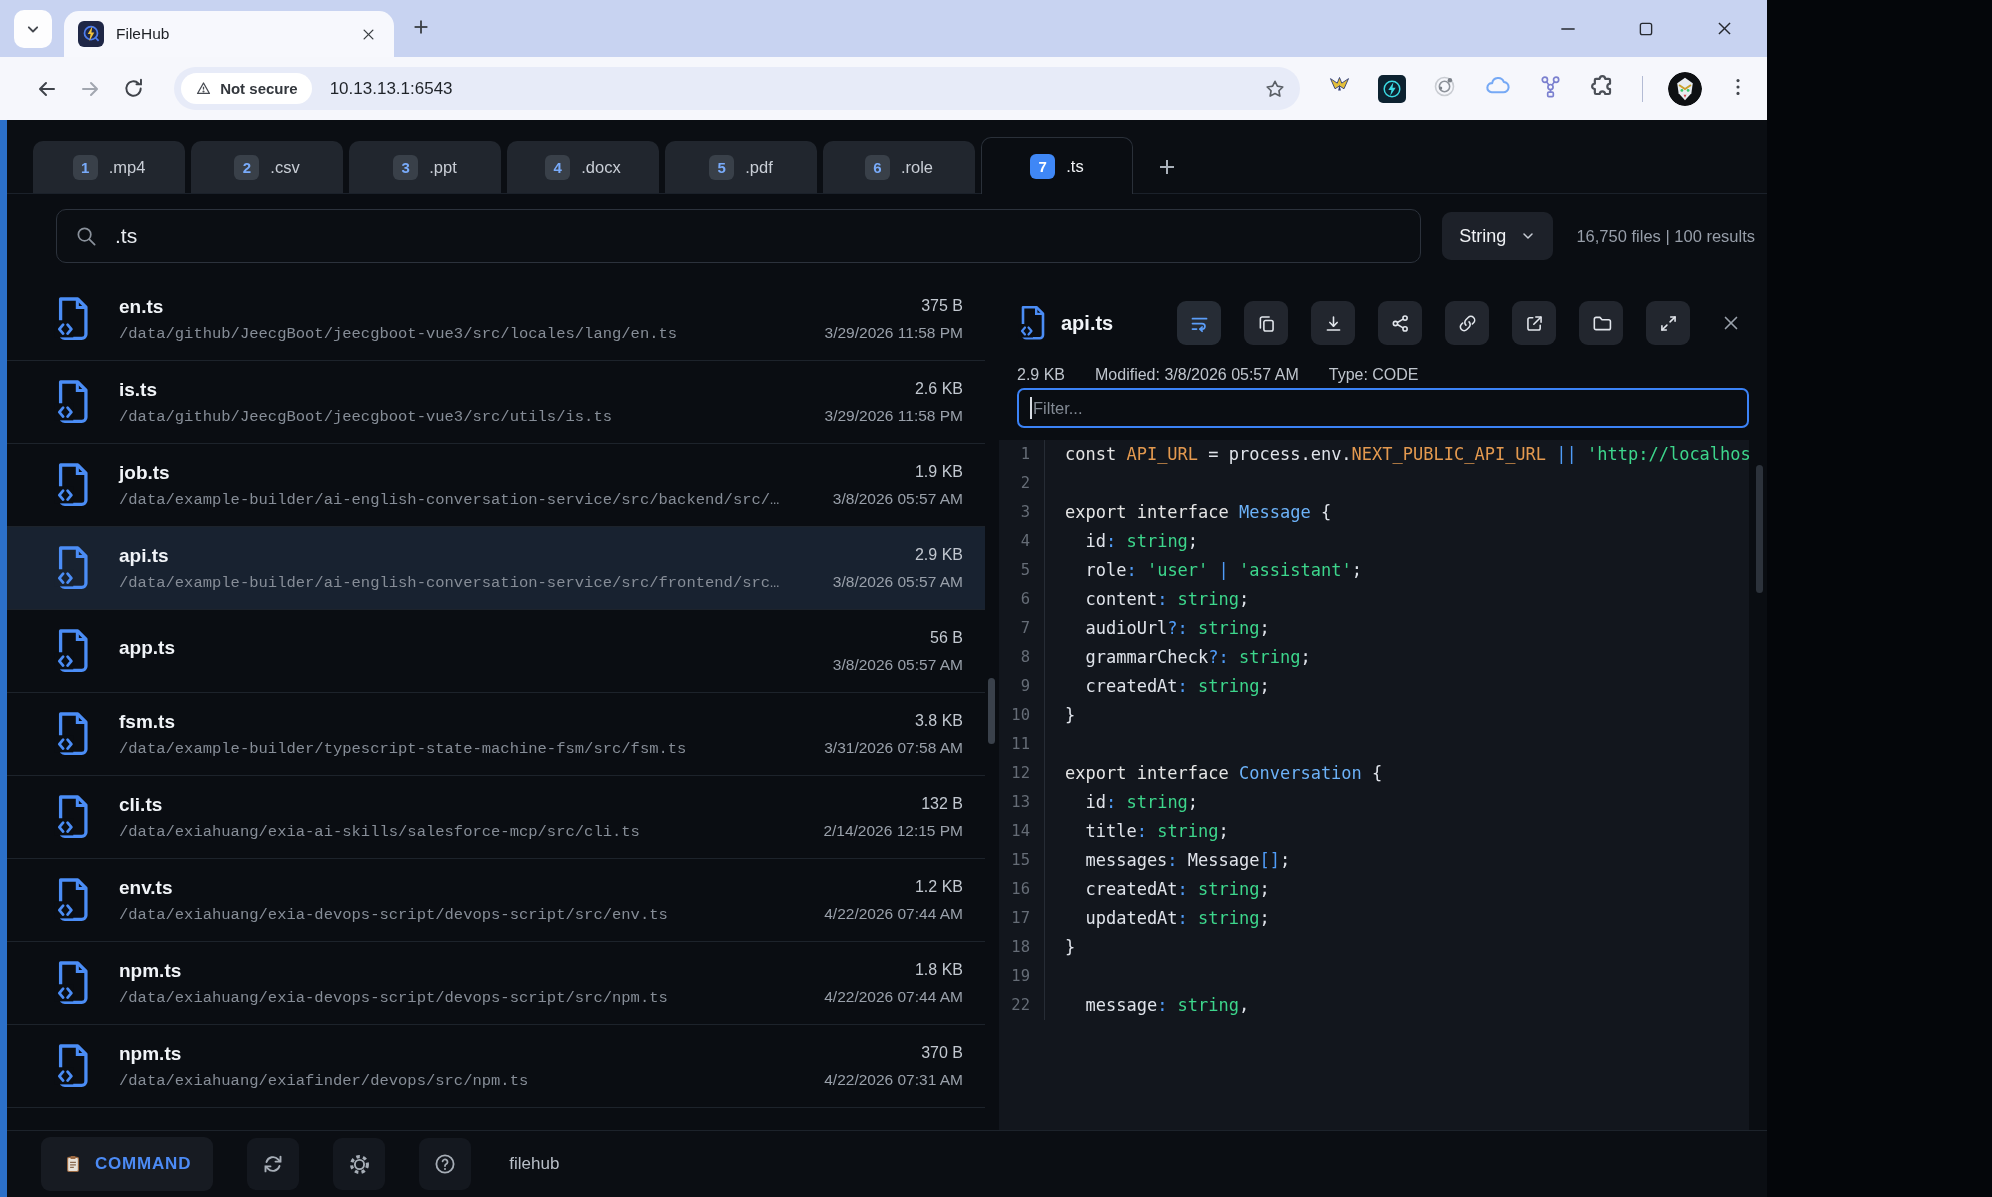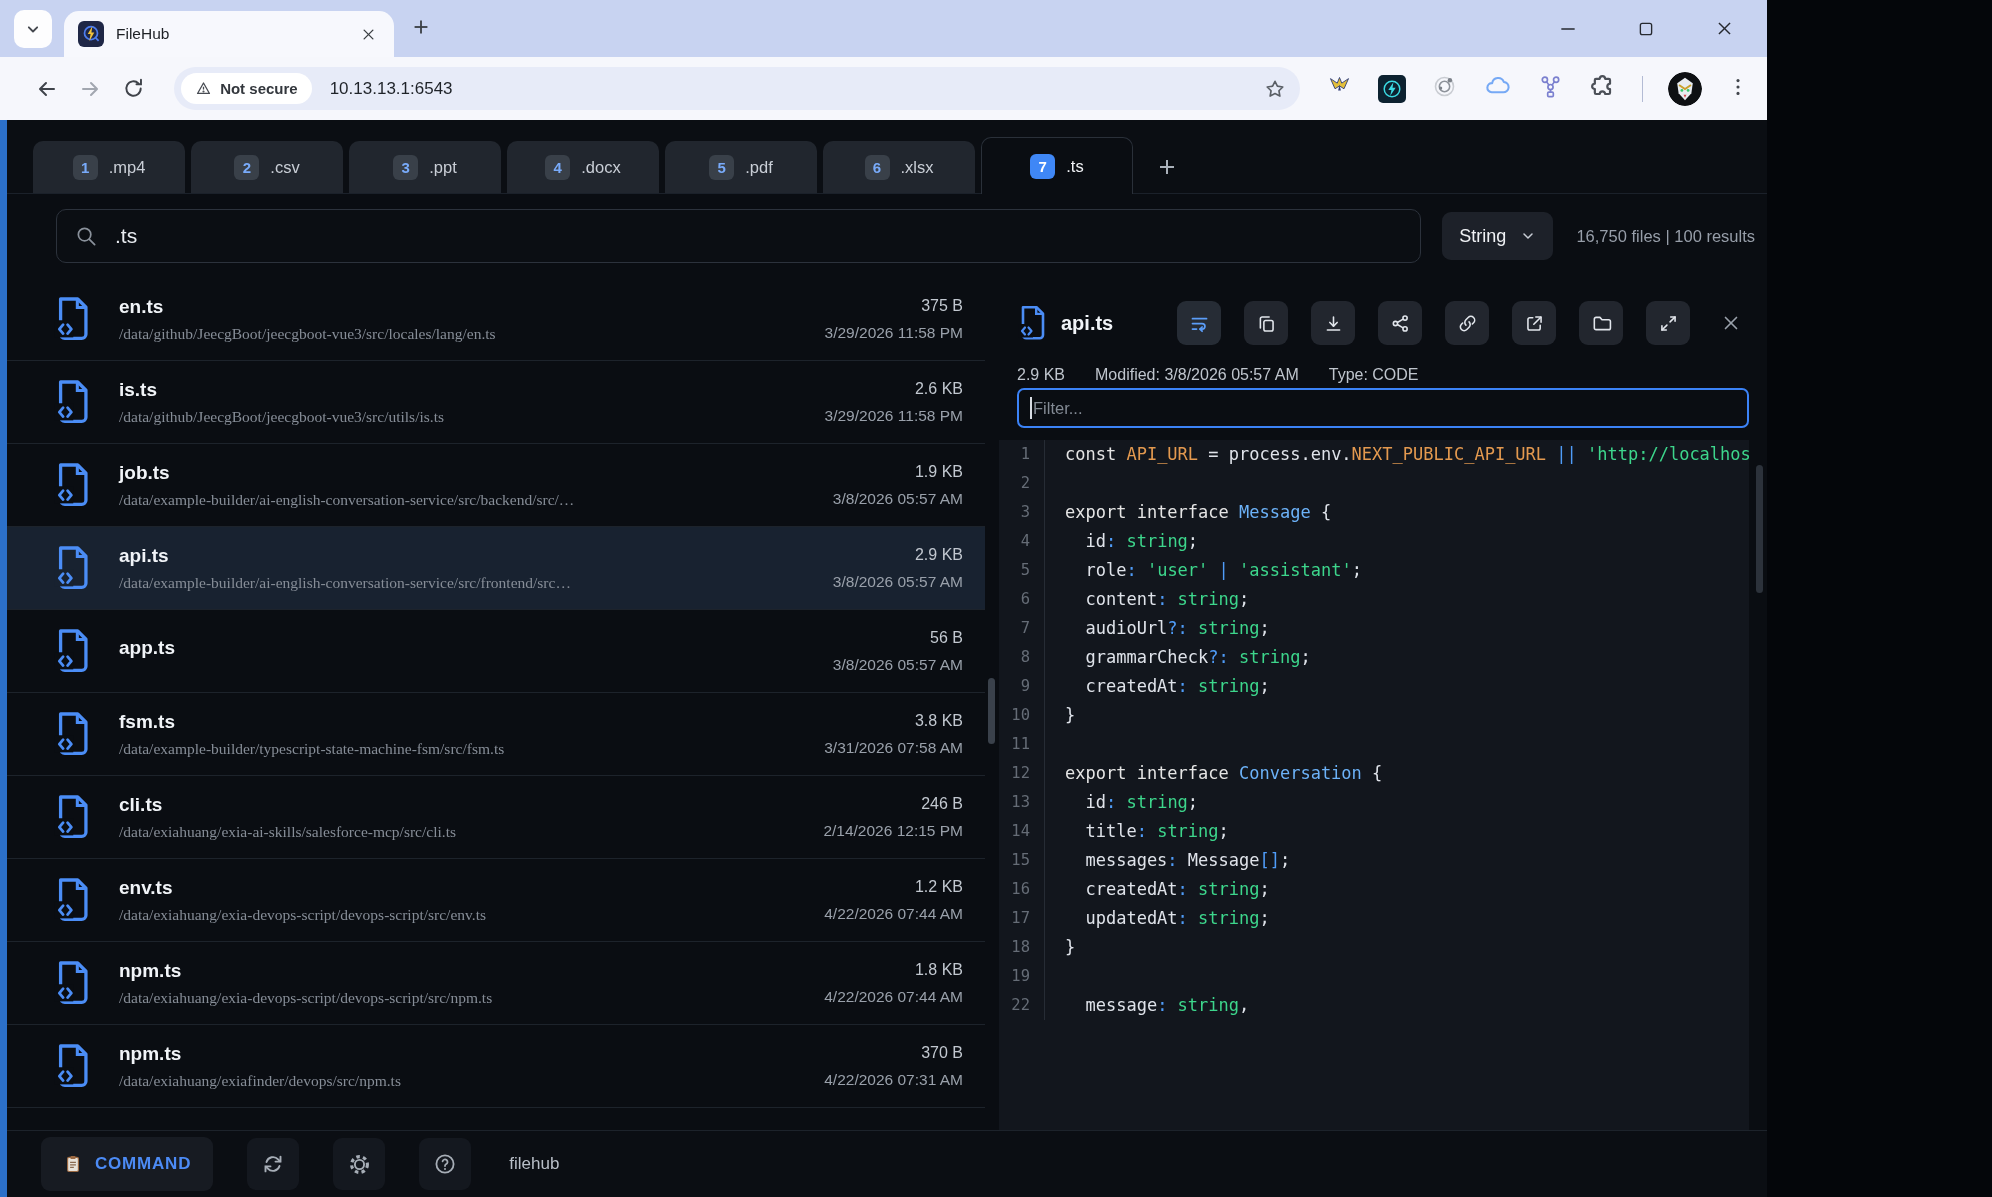--- a/index.html
+++ b/index.html
@@ -53,21 +53,21 @@
 
   
   .main { flex:1; min-height:0; display:flex; }
   .filelist { width:978px; flex:none; overflow:hidden; }
   .frow { height:83px; display:flex; align-items:center; padding:0 22px 0 46px; gap:28px; border-bottom:1px solid #1d232b; }
   .frow.selected { background:#182230; }
   .ficon { width:38px; height:46px; flex:none; }
   .frow.selected .notch { fill:#182230; }
   .fmain { flex:1; min-width:0; }
   .fname { font-size:19px; font-weight:bold; color:#f1f4f8; margin-bottom:7px; }
-  .fpath { font-size:15.5px; color:#868d97; font-family:Liberation Serif, serif; white-space:nowrap; overflow:hidden; }
+  .fpath { font-size:15.5px; color:#868d97; font-family:Liberation Mono, monospace; white-space:nowrap; overflow:hidden; }
   .fside { width:140px; flex:none; text-align:right; }
   .fsize { font-size:16px; color:#c2c8d0; margin-bottom:9px; }
   .fdate { font-size:15.5px; color:#99a0aa; white-space:nowrap; }
 
   .gut { width:14px; flex:none; position:relative; }
   .gut .thumb { position:absolute; left:3px; width:7px; border-radius:4px; background:#3a414b; }
   .gut.g1 .thumb { top:400px; height:66px; }
   .gut.g2 .thumb { top:187px; height:128px; background:#2c323b; }
 
   
@@ -267,21 +267,21 @@
             <div class="ftab">
               <span class="ftab-num">4</span>
               <span class="ftab-ext">.docx</span>
             </div>
             <div class="ftab">
               <span class="ftab-num">5</span>
               <span class="ftab-ext">.pdf</span>
             </div>
             <div class="ftab">
               <span class="ftab-num">6</span>
-              <span class="ftab-ext">.xlsx</span>
+              <span class="ftab-ext">.role</span>
             </div>
             <div class="ftab active">
               <span class="ftab-num">7</span>
               <span class="ftab-ext">.ts</span>
             </div>
           </div>
         <div class="ftab-add">
           <svg width="24" height="24" viewBox="0 0 24 24">
               <line x1="12" y1="5" x2="12" y2="19" stroke="#aab1ba" stroke-width="2"></line>
               <line x1="5" y1="12" x2="19" y2="12" stroke="#aab1ba" stroke-width="2"></line>
@@ -415,21 +415,21 @@
     <path d="M19.2 2.5 V8.9 h6.5" fill="none" stroke="#4b8df6" stroke-width="2.4"></path>
     <rect class="notch" x="1.5" y="19" width="14.5" height="13.5" fill="#0a0d12"></rect>
     <polyline points="8,22.5 5,26 8,29.5" stroke="#4b8df6" stroke-width="2.2" fill="none" stroke-linecap="round" stroke-linejoin="round"></polyline>
     <polyline points="11.5,22.5 14.5,26 11.5,29.5" stroke="#4b8df6" stroke-width="2.2" fill="none" stroke-linecap="round" stroke-linejoin="round"></polyline>
   </svg>
               <div class="fmain">
                 <div class="fname">cli.ts</div>
                 <div class="fpath">/data/exiahuang/exia-ai-skills/salesforce-mcp/src/cli.ts</div>
               </div>
               <div class="fside">
-                <div class="fsize">246 B</div>
+                <div class="fsize">132 B</div>
                 <div class="fdate">2/14/2026 12:15 PM</div>
               </div>
             </div>
             <div class="frow">
               <svg class="ficon" viewBox="0 0 30 36">
     <path d="M6 2.2 h13.5 L26 8.7 V30 a3.3 3.3 0 0 1 -3.3 3.3 H9.3 A3.3 3.3 0 0 1 6 30 z" fill="none" stroke="#4b8df6" stroke-width="2.6" stroke-linejoin="round"></path>
     <path d="M19.2 2.5 V8.9 h6.5" fill="none" stroke="#4b8df6" stroke-width="2.4"></path>
     <rect class="notch" x="1.5" y="19" width="14.5" height="13.5" fill="#0a0d12"></rect>
     <polyline points="8,22.5 5,26 8,29.5" stroke="#4b8df6" stroke-width="2.2" fill="none" stroke-linecap="round" stroke-linejoin="round"></polyline>
     <polyline points="11.5,22.5 14.5,26 11.5,29.5" stroke="#4b8df6" stroke-width="2.2" fill="none" stroke-linecap="round" stroke-linejoin="round"></polyline>

